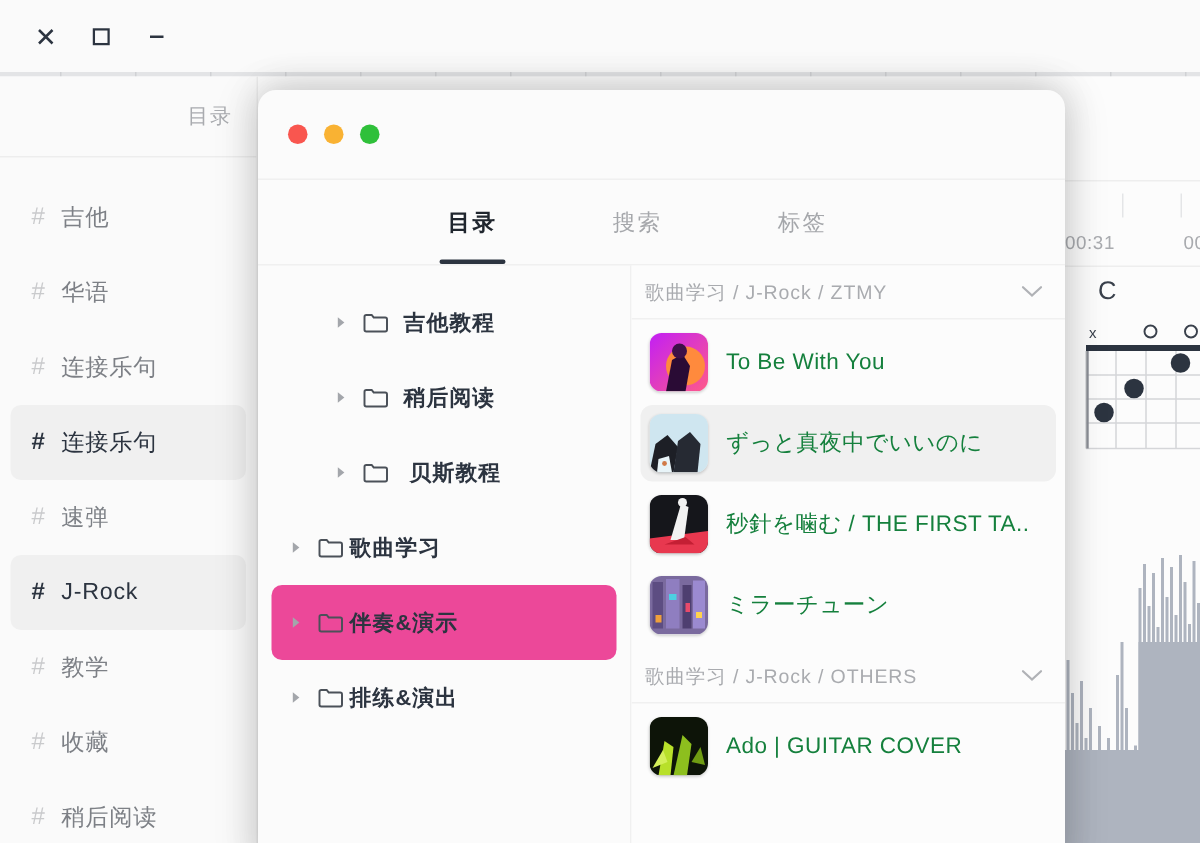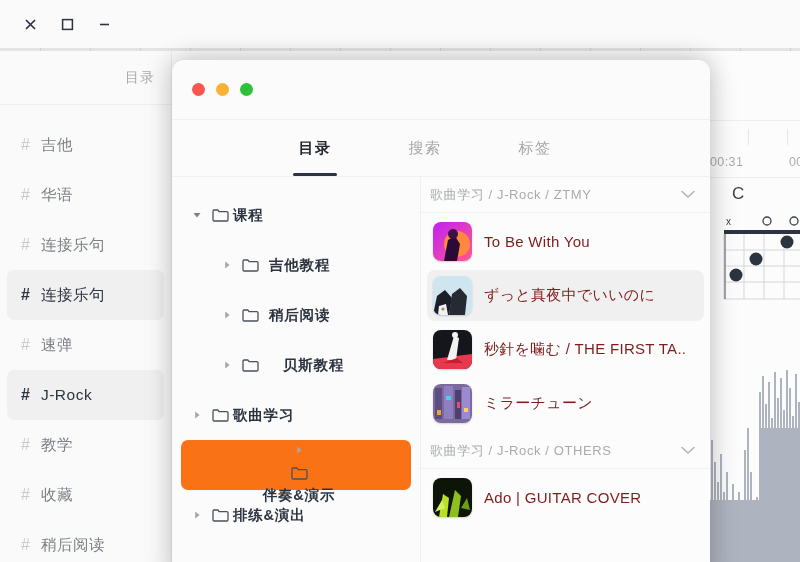--- a/index.html
+++ b/index.html
@@ -135,21 +135,21 @@
   .dlg-body { display: flex; height: 403px; }
 
   .tree {
     width: 249px; padding-top: 13px;
     border-right: 1px solid #f0f0f0;
   }
   .treerow {
     height: 50px; margin: 0 9px; border-radius: 7px;
     display: flex; align-items: center; cursor: default;
   }
-  .treerow.sel { background: #f97316; flex-direction: column; }
+  .treerow.sel { background: #ec4899; }
   .caret {
     width: 20px; display: flex; align-items: center; justify-content: center;
     flex: 0 0 20px;
   }
   .caret svg { display: block; }
   .fold { width: 26px; display: flex; align-items: center; justify-content: center; flex: 0 0 26px; }
   .fold svg { display: block; }
   .tname { font-size: 14.5px; color: #2c3440; letter-spacing: .8px; font-weight: 700; }
 
   .songs {
@@ -170,21 +170,21 @@
     cursor: default;
   }
   .songrow.sel { background: #f0f0f0; }
   .thumb {
     width: 39px; height: 39px; border-radius: 8px; flex: 0 0 39px;
     overflow: hidden; position: relative;
     box-shadow: 0 1px 2px rgba(0,0,0,.18);
   }
   .thumb svg { display: block; }
   .stitle {
-    font-size: 15px; color: #7f1d1d; letter-spacing: .3px;
+    font-size: 15px; color: #15803d; letter-spacing: .3px;
     white-space: nowrap; overflow: hidden; text-overflow: clip;
   }
 </style>
 </head>
 <body>
 
 <div id="root">
 
   <div class="bg-window">
 
@@ -368,33 +368,20 @@
       </div>
       <div class="tab">
         <span>标签</span>
       </div>
     </div>
 
     <div class="dlg-body">
 
       <div class="tree">
 
-        <div class="treerow" style="padding-left:6px;">
-          <span class="caret">
-            <svg width="10" height="10" viewBox="0 0 10 10">
-                <path d="M1.5 3 L8.5 3 L5 7.5 Z" fill="#7d8086"></path>
-              </svg>
-          </span>
-          <span class="fold">
-            <svg width="17" height="14" viewBox="0 0 17 14">
-                <path d="M1 3.2a1.2 1.2 0 0 1 1.2-1.2h3.6l1.3 1.6h7.7A1.2 1.2 0 0 1 16 4.8v7A1.2 1.2 0 0 1 14.8 13H2.2A1.2 1.2 0 0 1 1 11.8Z" fill="none" stroke="#4b5159" stroke-width="1.3"></path>
-              </svg>
-          </span>
-          <span class="tname">课程</span>
-        </div>
 
         <div class="treerow" style="padding-left:36px;">
           <span class="caret">
             <svg width="10" height="10" viewBox="0 0 10 10">
                 <path d="M3.2 1.5 L3.2 8.5 L7.6 5 Z" fill="#a3a6ab"></path>
               </svg>
           </span>
           <span class="fold">
             <svg width="17" height="14" viewBox="0 0 17 14">
                 <path d="M1 3.2a1.2 1.2 0 0 1 1.2-1.2h3.6l1.3 1.6h7.7A1.2 1.2 0 0 1 16 4.8v7A1.2 1.2 0 0 1 14.8 13H2.2A1.2 1.2 0 0 1 1 11.8Z" fill="none" stroke="#4b5159" stroke-width="1.3"></path>
@@ -421,21 +408,21 @@
           <span class="caret">
             <svg width="10" height="10" viewBox="0 0 10 10">
                 <path d="M3.2 1.5 L3.2 8.5 L7.6 5 Z" fill="#a3a6ab"></path>
               </svg>
           </span>
           <span class="fold">
             <svg width="17" height="14" viewBox="0 0 17 14">
                 <path d="M1 3.2a1.2 1.2 0 0 1 1.2-1.2h3.6l1.3 1.6h7.7A1.2 1.2 0 0 1 16 4.8v7A1.2 1.2 0 0 1 14.8 13H2.2A1.2 1.2 0 0 1 1 11.8Z" fill="none" stroke="#4b5159" stroke-width="1.3"></path>
               </svg>
           </span>
-          <span class="tname" style="margin-left:20px;">贝斯教程</span>
+          <span class="tname" style="margin-left:10px;">贝斯教程</span>
         </div>
 
         <div class="treerow" style="padding-left:6px;">
           <span class="caret">
             <svg width="10" height="10" viewBox="0 0 10 10">
                 <path d="M3.2 1.5 L3.2 8.5 L7.6 5 Z" fill="#a3a6ab"></path>
               </svg>
           </span>
           <span class="fold">
             <svg width="17" height="14" viewBox="0 0 17 14">

